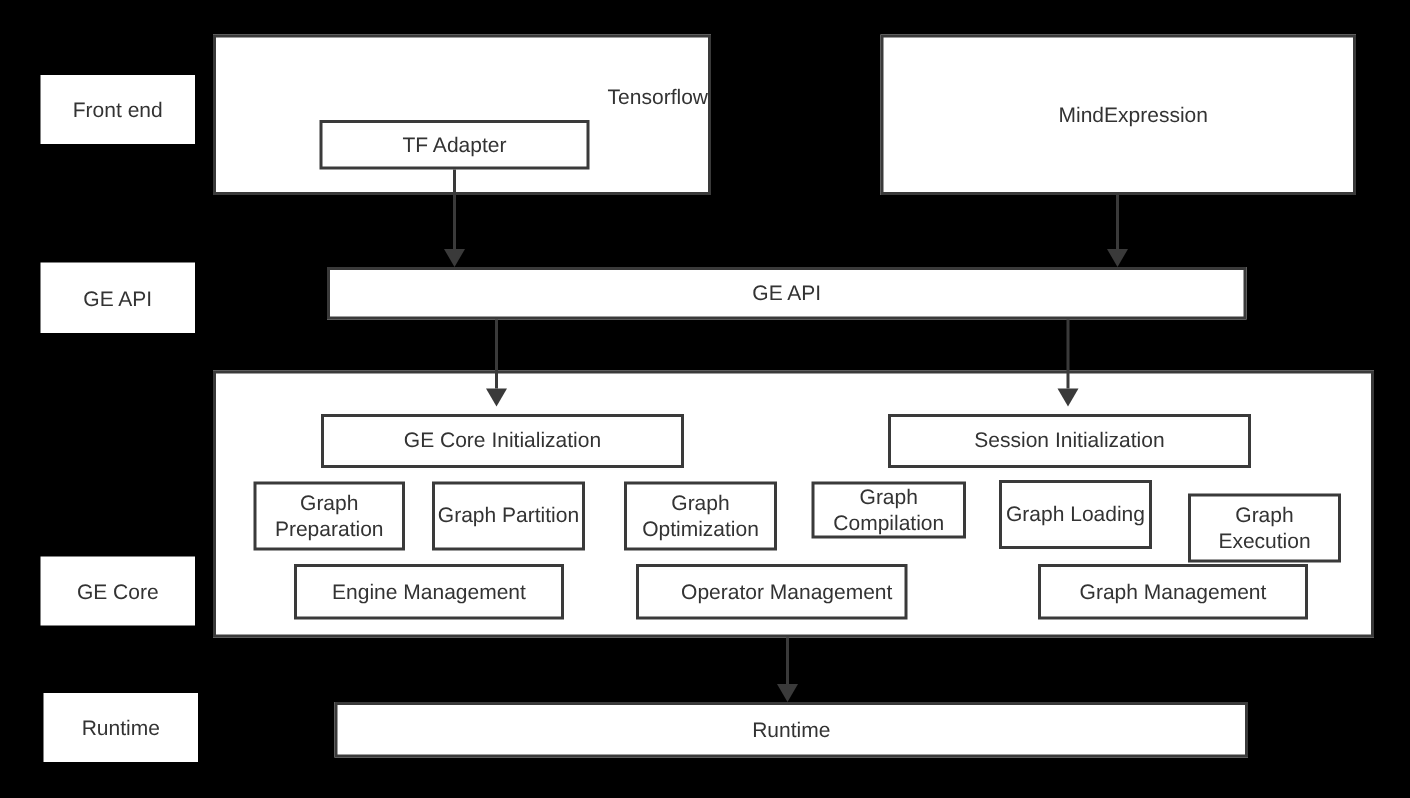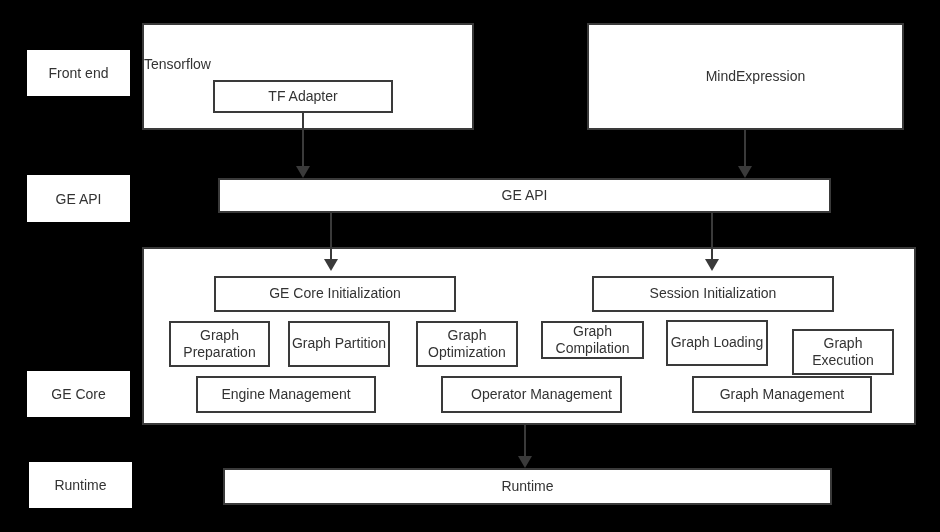--- a/index.html
+++ b/index.html
@@ -47,21 +47,21 @@
     background: #ffffff;
     border: 2px solid #3a3a3a;
     box-sizing: border-box;
     z-index: 1;
   }
   .tf-label {
     position: absolute;
     left: 0;
     right: 0;
     top: 31px;
-    text-align: left;
+    text-align: right;
   }
   .arrow {
     position: absolute;
     width: 2px;
     background: #3a3a3a;
     z-index: 5;
   }
   .arrow::after {
     content: "";
     position: absolute;
@@ -99,21 +99,21 @@
     <div class="box" style="left:448px; top:27px; width:242px; height:36px;">Session Initialization</div>
 
     <div class="box" style="left:144px; top:72px; width:102px; height:46px;">Graph Partition</div>
     <div class="box" style="left:25px; top:72px; width:101px; height:46px;">Graph Preparation</div>
     <div class="box" style="left:272px; top:72px; width:102px; height:46px;">Graph Optimization</div>
     <div class="box" style="left:397px; top:72px; width:103px; height:38px;">Graph Compilation</div>
     <div class="box" style="left:522px; top:71px; width:102px; height:46px;">Graph Loading</div>
     <div class="box" style="left:648px; top:80px; width:102px; height:46px;">Graph Execution</div>
 
     <div class="box" style="left:52px; top:127px; width:180px; height:37px;">Engine Management</div>
-    <div class="box" style="left:297px; top:127px; width:181px; height:37px;padding-left:20px;">Operator Management</div>
+    <div class="box" style="left:280px; top:127px; width:181px; height:37px;padding-left:20px;">Operator Management</div>
     <div class="box" style="left:548px; top:127px; width:180px; height:37px;">Graph Management</div>
   </div>
 
   <div class="box" style="left:223px; top:468px; width:609px; height:37px;">Runtime</div>
 
   <div class="arrow" style="left:302px; top:113px; height:53px;"></div>
   <div class="arrow" style="left:744px; top:130px; height:36px;"></div>
   <div class="arrow" style="left:330px; top:213px; height:46px;"></div>
   <div class="arrow" style="left:711px; top:213px; height:46px;"></div>
   <div class="arrow" style="left:524px; top:425px; height:31px;"></div>

